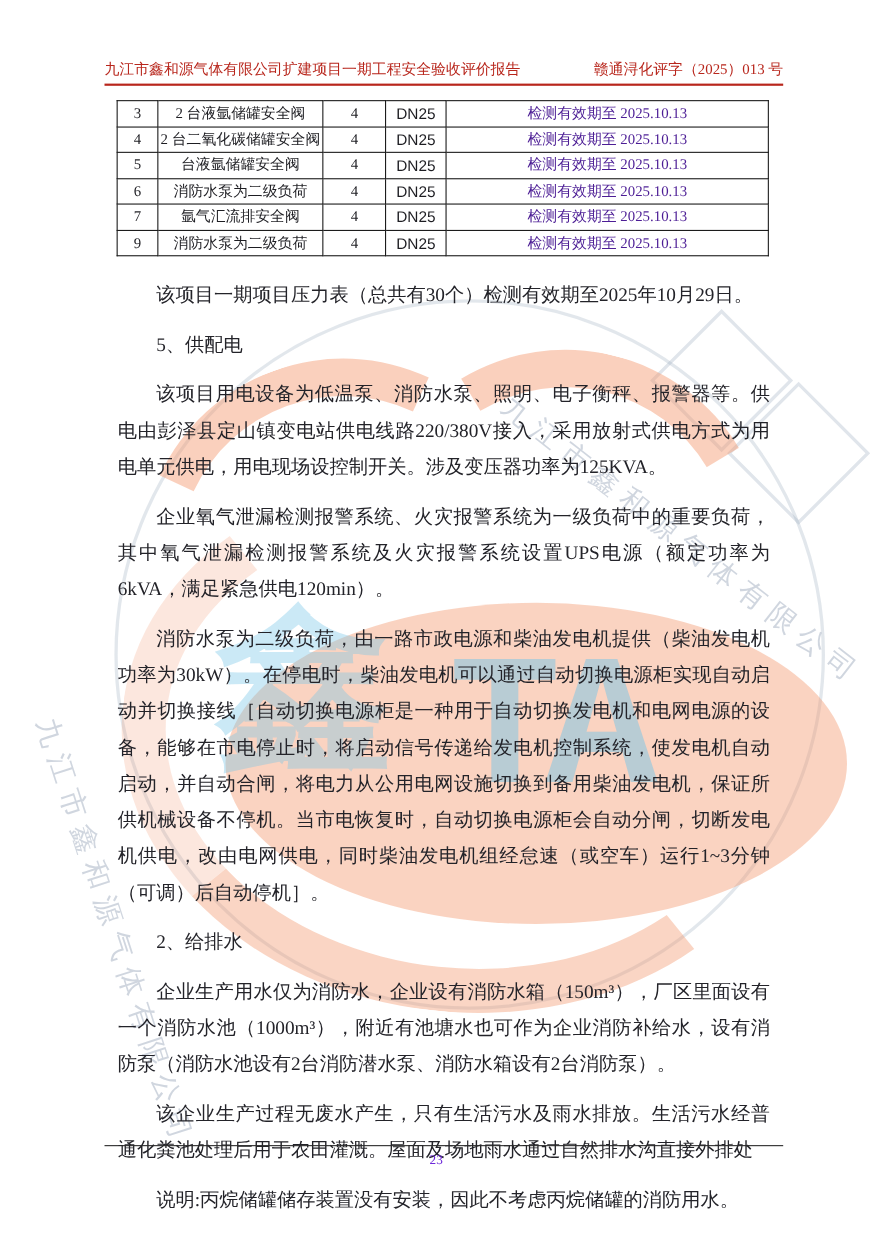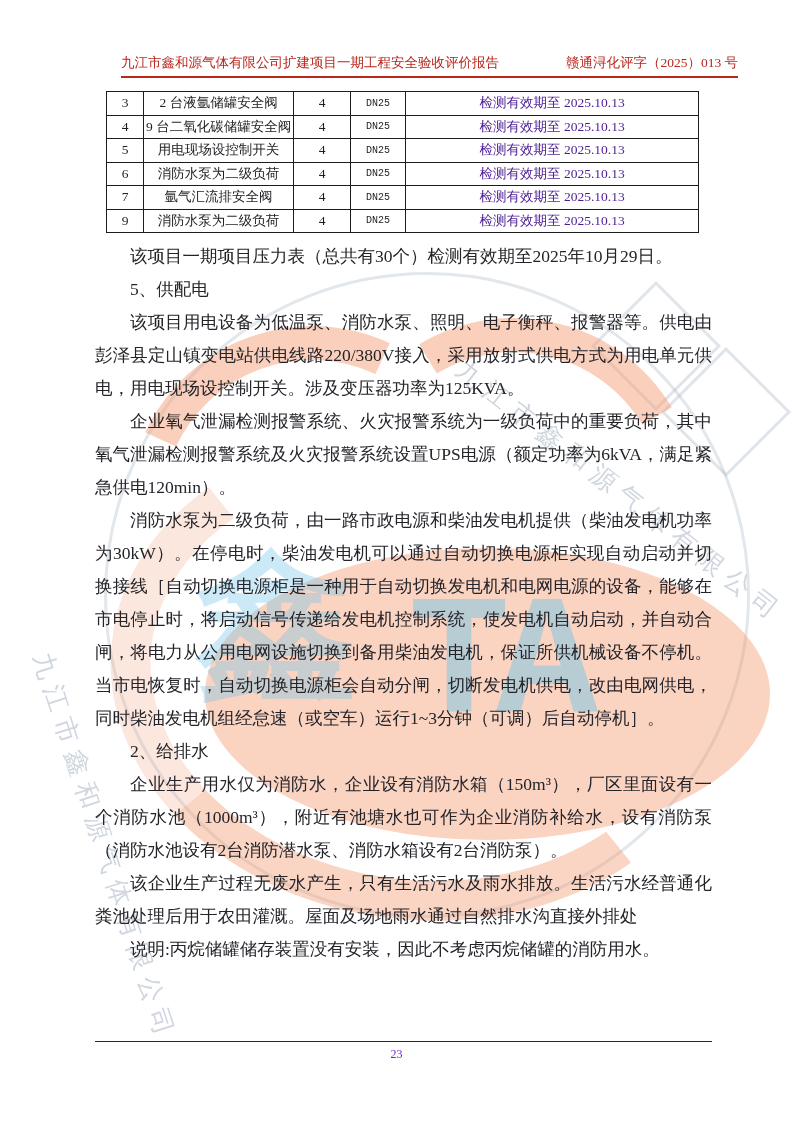--- a/index.html
+++ b/index.html
@@ -56,40 +56,40 @@
     font-size:26px;letter-spacing:8px;white-space:nowrap;
     font-family:"Liberation Sans","DejaVu Sans",sans-serif;
   }
   .wm-text-left{left:58px;top:648px;transform:rotate(72deg);transform-origin:left top;}
   .wm-text-top{left:470px;top:352px;transform:rotate(38deg);transform-origin:left top;}
   
   .header{
     position:absolute;z-index:2;left:95px;top:54px;width:617px;
     display:flex;justify-content:space-between;align-items:baseline;
     padding-bottom:4px;border-bottom:2px solid #b8261c;
-    font-size:13.5px;color:#b8261c;white-space:nowrap;margin-left:26px;
+    font-size:13.5px;color:#b8261c;white-space:nowrap;
   }
   
   .tbl{
     position:absolute;z-index:2;left:106px;top:91px;
     border-collapse:collapse;table-layout:fixed;
     font-size:13.5px;color:#1d1d22;
   }
   .tbl td{
     border:1.5px solid #1c1c1c;height:22.5px;padding:0 2px;
     text-align:center;vertical-align:middle;overflow:hidden;white-space:nowrap;
   }
   .tbl .validity{color:#4c1d95;}
-  .tbl .dn{font-family:Liberation Mono, monospace;font-size:10px;}
+  .tbl .dn{font-family:Liberation Sans, sans-serif;font-size:14px;}
   
   .content{
     position:absolute;z-index:1;left:95px;top:240px;width:617px;
     font-size:17.5px;line-height:33px;text-align:justify;color:#232329;
   }
-  .content p{margin:0;text-indent:2em;}
+  .content p{margin:12px;text-indent:2em;}
   .content h2{
     margin:13px 0 8px 0;font-size:19px;line-height:27px;
     font-family:"Liberation Sans","DejaVu Sans",sans-serif;
     font-weight:700;color:#111;text-indent:0;
   }
   .sub{margin:0;text-indent:2em;}
   
   .footer-rule{position:absolute;z-index:2;left:95px;top:1041px;width:617px;border-top:1.5px solid #2a2a2a;}
   .page-number{
     position:absolute;z-index:2;left:0;top:1047px;width:100%;
@@ -131,28 +131,28 @@
     <tbody>
       <tr>
         <td>3</td>
         <td>2 台液氩储罐安全阀</td>
         <td>4</td>
         <td class="dn">DN25</td>
         <td class="validity">检测有效期至 2025.10.13</td>
       </tr>
       <tr>
         <td>4</td>
-        <td>9 台二氧化碳储罐安全阀</td>
+        <td>2 台二氧化碳储罐安全阀</td>
         <td>4</td>
         <td class="dn">DN25</td>
         <td class="validity">检测有效期至 2025.10.13</td>
       </tr>
       <tr>
         <td>5</td>
-        <td>用电现场设控制开关</td>
+        <td>台液氩储罐安全阀</td>
         <td>4</td>
         <td class="dn">DN25</td>
         <td class="validity">检测有效期至 2025.10.13</td>
       </tr>
       <tr>
         <td>6</td>
         <td>消防水泵为二级负荷</td>
         <td>4</td>
         <td class="dn">DN25</td>
         <td class="validity">检测有效期至 2025.10.13</td>

